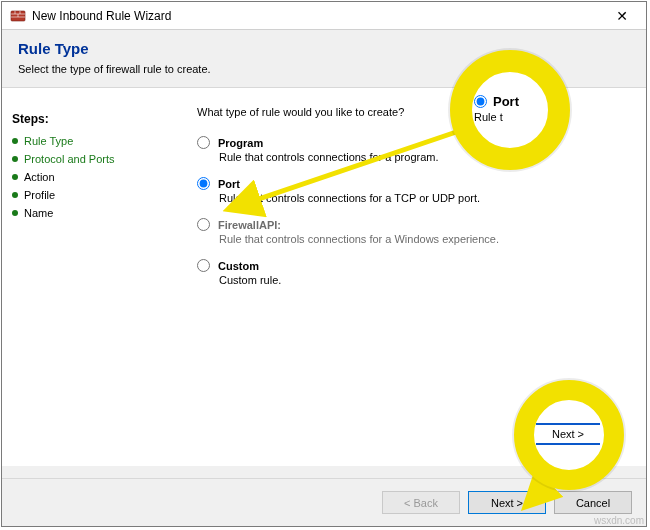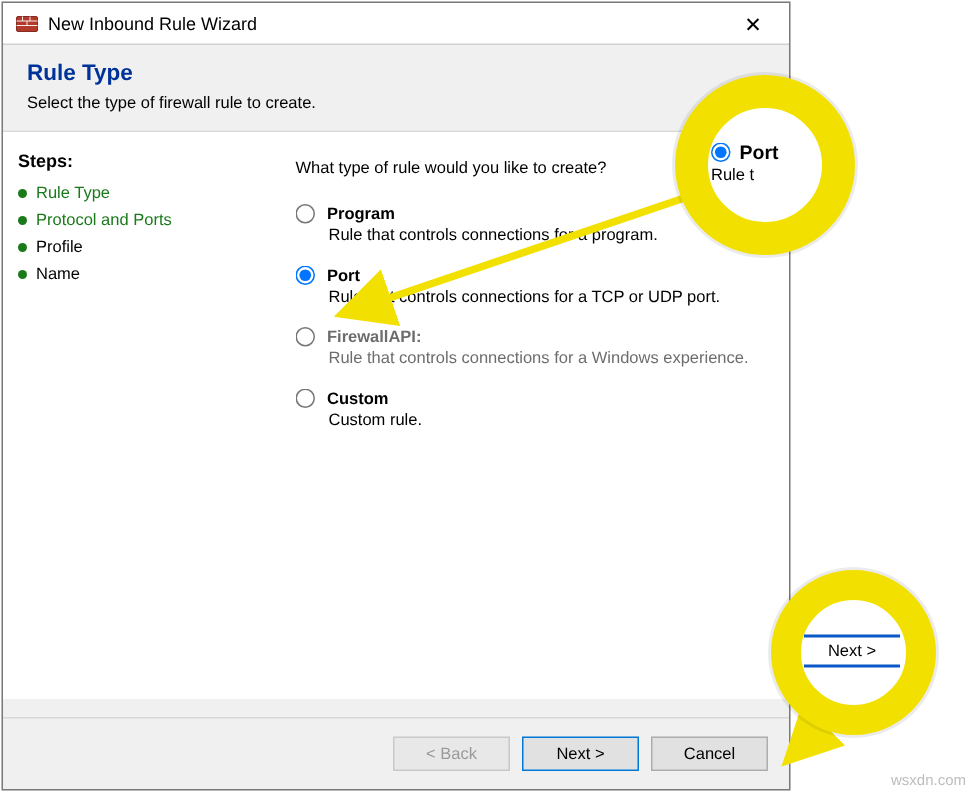--- a/index.html
+++ b/index.html
@@ -8,21 +8,21 @@
     font-family: "Segoe UI", Tahoma, sans-serif;
     font-size: 12px;
     background: #fff;
     color: #000;
     width: 650px;
     height: 530px;
     position: relative;
     overflow: hidden;
   }
   .window {
-    width: 526px;
+    width: 646px;
     height: 526px;
     border: 1px solid #7a7a7a;
     margin: 1px;
     background: #f0f0f0;
     position: relative;
     display: flex;
     flex-direction: column;
   }
   .titlebar {
     height: 28px;
@@ -58,21 +58,21 @@
   .header .subtitle { font-size: 11px; color: #000; }
 
   .body {
     flex: 1;
     display: flex;
     border-top: 1px solid #d8d8d8;
     background: #fff;
   }
   .sidebar {
     width: 175px;
-    padding: 12px 10px;
+    padding: 24px 10px;
     border-right: 0;
     background: #fff;
   }
   .sidebar .steps-label {
     font-weight: 700;
     font-size: 12px;
     margin-bottom: 6px;
   }
   .step {
     display: flex;
@@ -242,20 +242,24 @@
       <div class="step active">
         <span class="dot"></span>
         <a href="#" class="lbl">Rule Type</a>
       </div>
       <div class="step active">
         <span class="dot"></span>
         <a href="#" class="lbl">Protocol and Ports</a>
       </div>
       <div class="step inactive">
         <span class="dot"></span>
+        <span class="lbl">Action</span>
+      </div>
+      <div class="step inactive">
+        <span class="dot"></span>
         <span class="lbl">Profile</span>
       </div>
       <div class="step inactive">
         <span class="dot"></span>
         <span class="lbl">Name</span>
       </div>
     </div>
 
     <div class="main">
       <div class="prompt">What type of rule would you like to create?</div>

